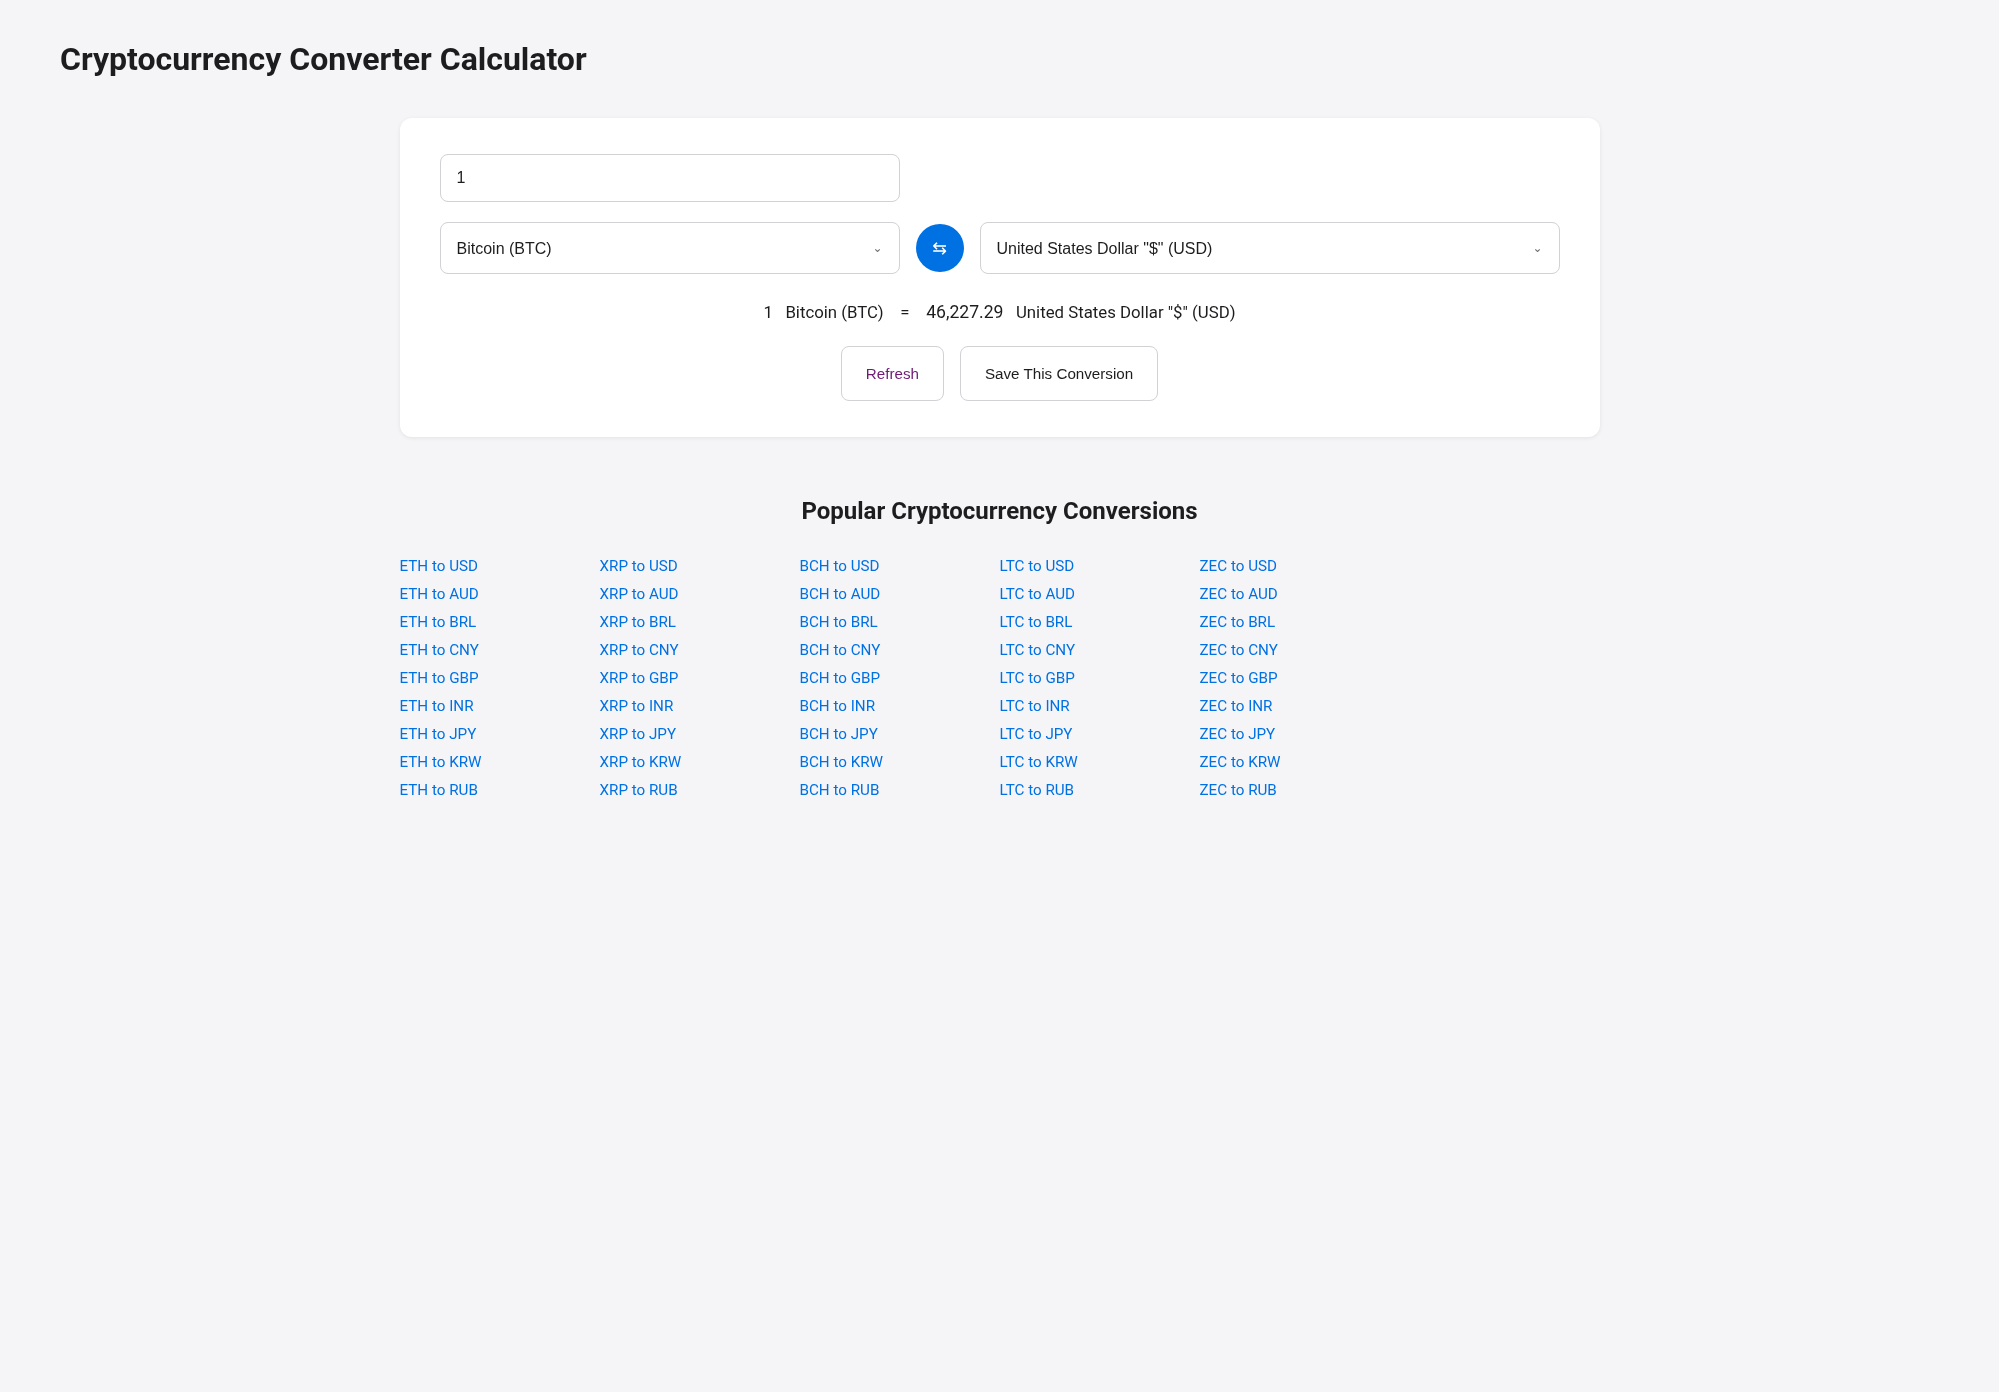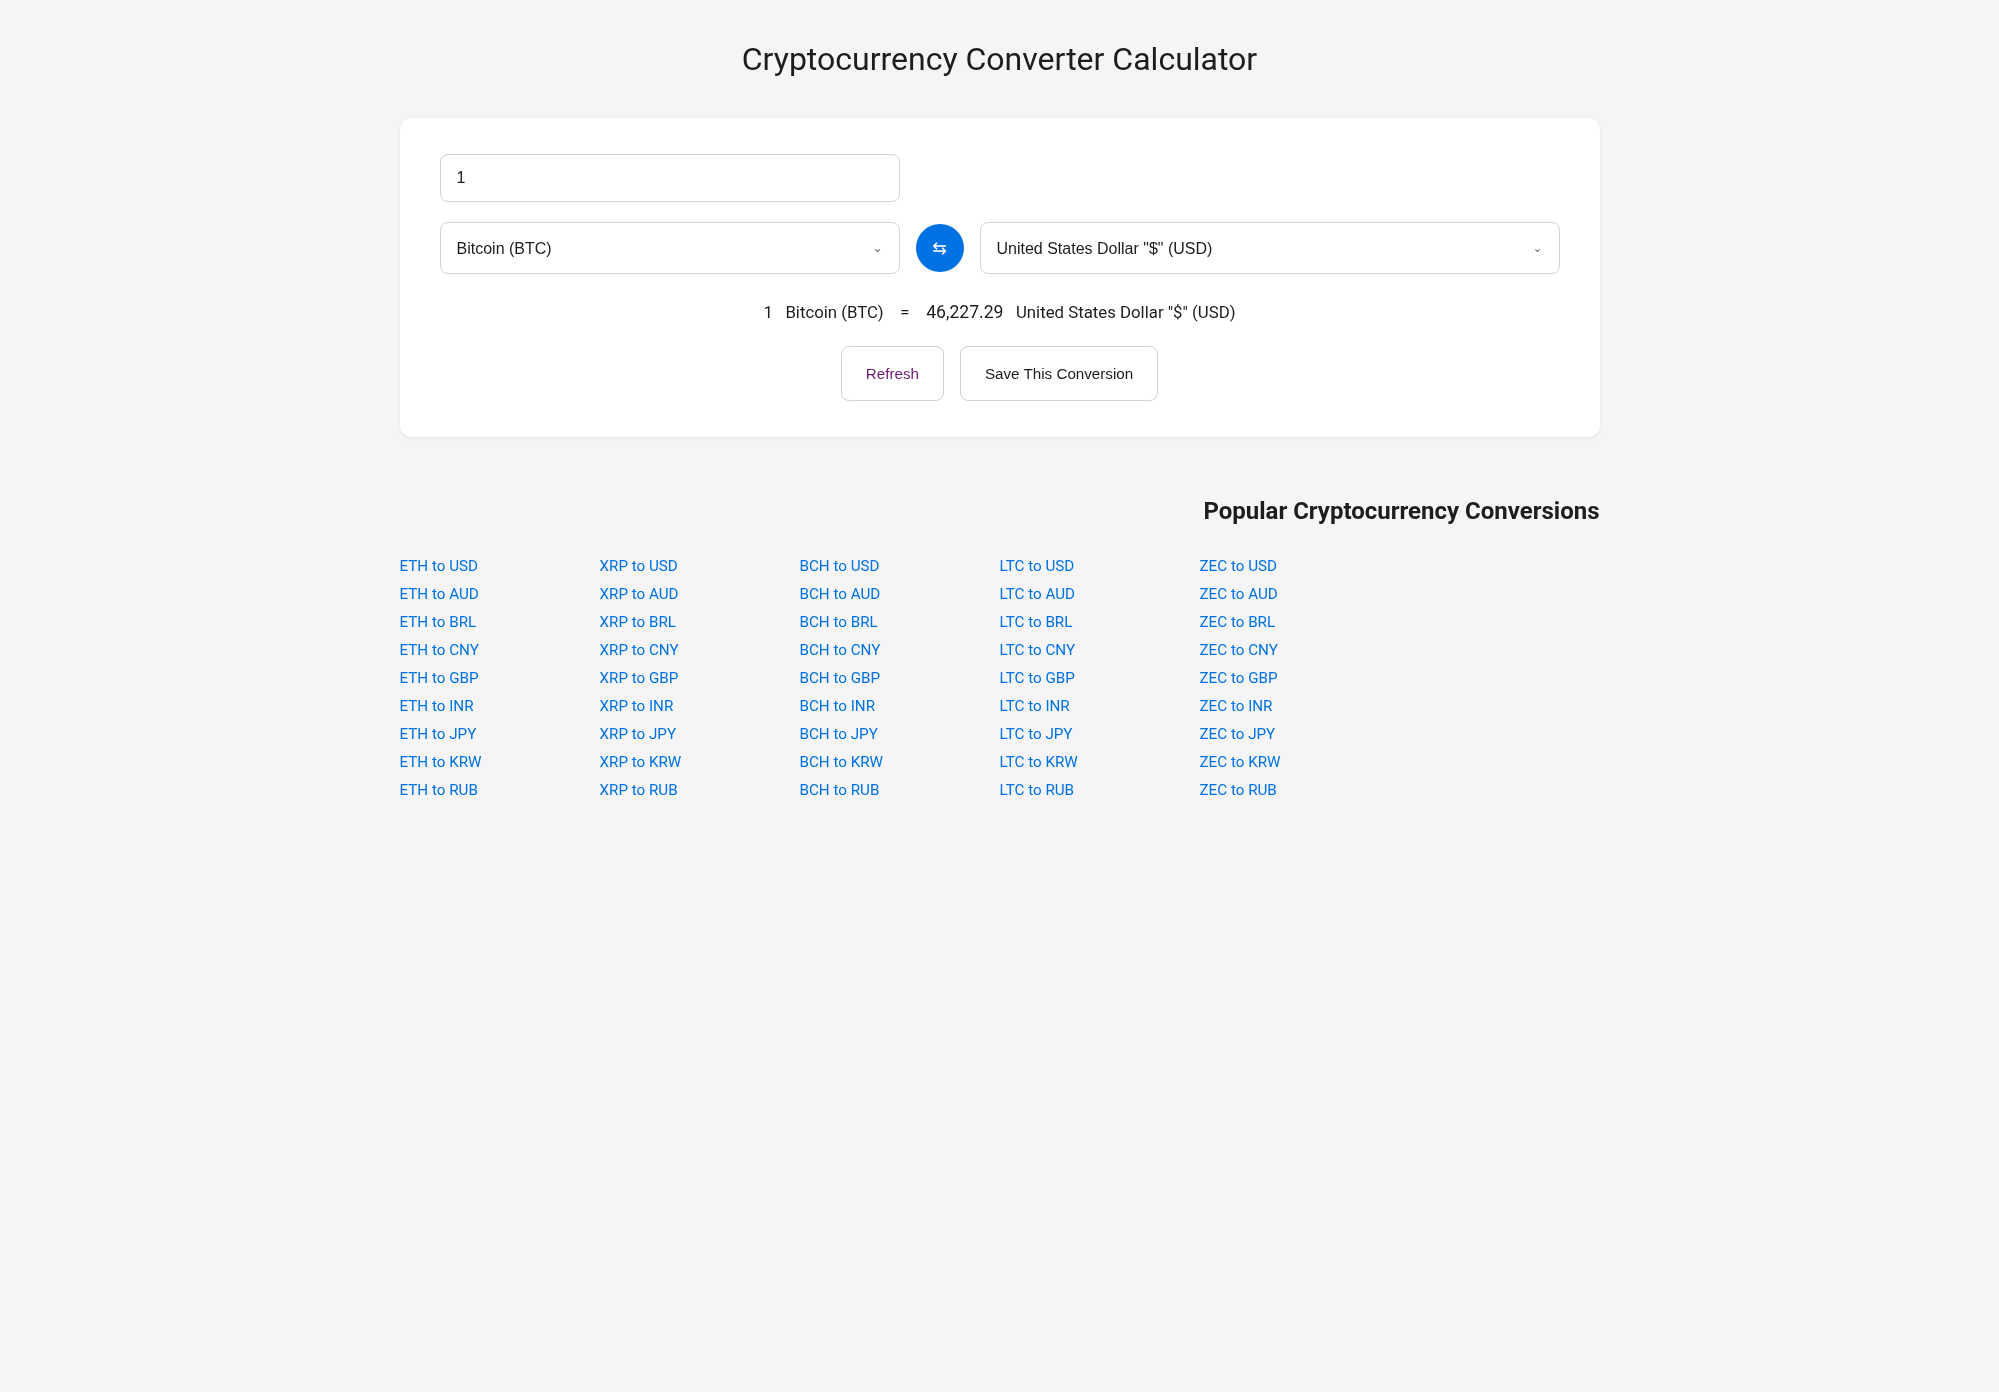--- a/index.html
+++ b/index.html
@@ -10,23 +10,22 @@
 
     body {
       background-color: #f5f5f7;
       font-family: -apple-system, BlinkMacSystemFont, "Segoe UI", Roboto, Helvetica, Arial, sans-serif;
       color: #1d1d1f;
       min-height: 100vh;
       padding: 40px 60px;
     }
 
     .page-title {
-      text-align: center;
       font-size: 2rem;
-      font-weight: 400;
+      font-weight: 700;
       margin-bottom: 40px;
       color: #1d1d1f;
     }
 
     .converter-card {
       background: #fff;
       border-radius: 12px;
       padding: 36px 40px;
       max-width: 1200px;
       margin: 0 auto 60px auto;
@@ -159,21 +158,21 @@
       color: #1d1d1f;
       cursor: pointer;
     }
 
     .popular-section {
       max-width: 1200px;
       margin: 0 auto;
     }
 
     .popular-title {
-      text-align: right;
+      text-align: center;
       font-size: 1.5rem;
       font-weight: 700;
       margin-bottom: 32px;
       color: #1d1d1f;
     }
 
     .conversions-grid {
       display: grid;
       grid-template-columns: repeat(6, 1fr);
       gap: 0;

